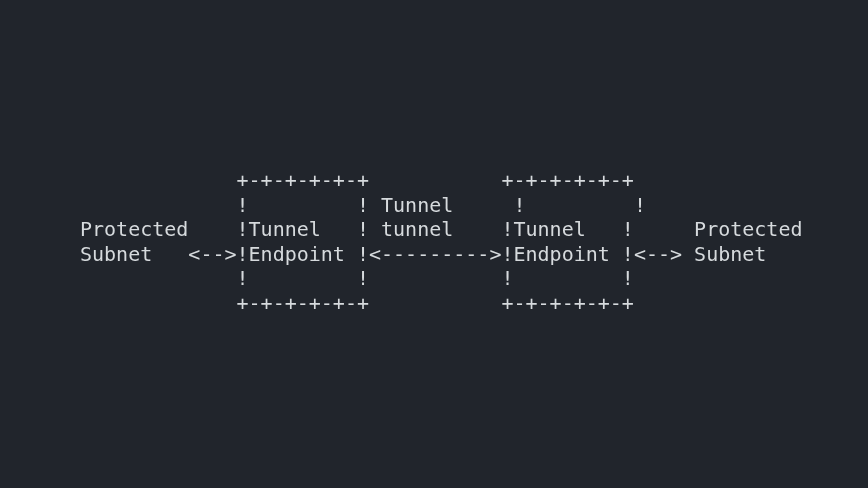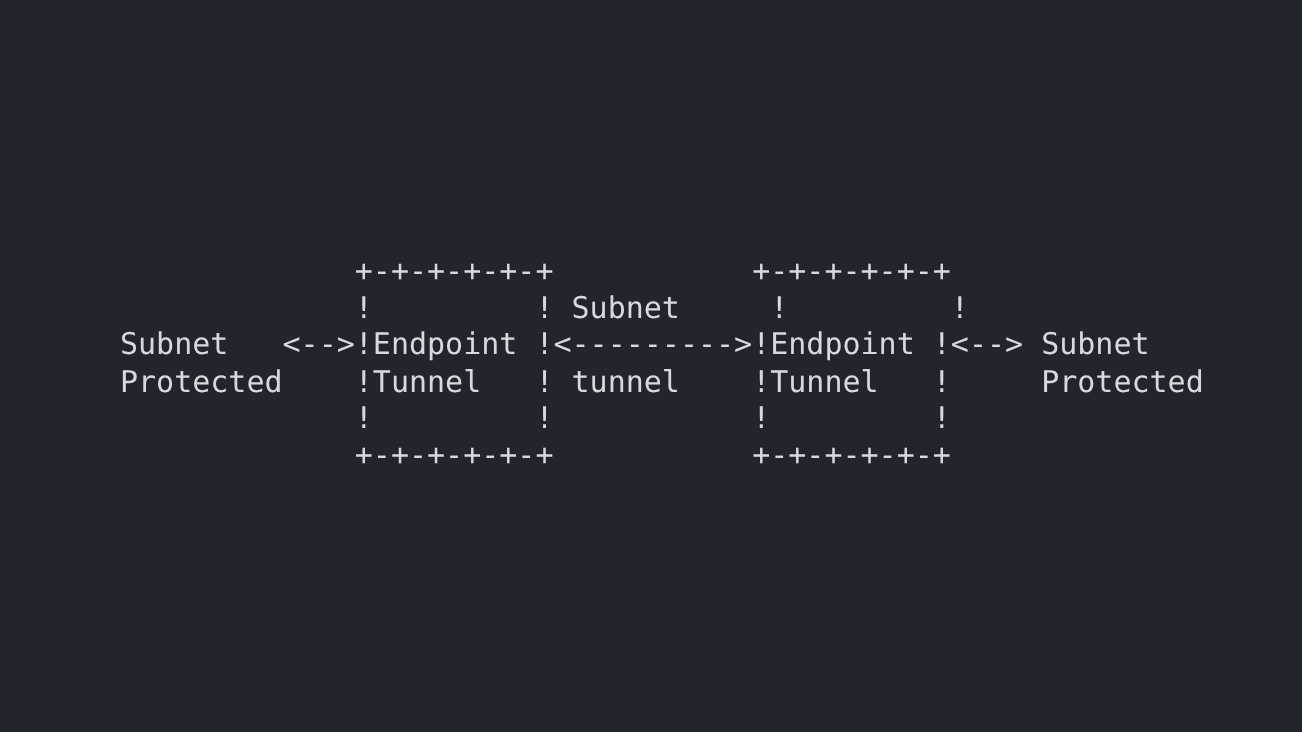--- a/index.html
+++ b/index.html
@@ -27,19 +27,19 @@
     white-space: pre;
     height: 24.6px;
   }
 </style>
 </head>
 <body>
 
 <div class="screen" style="--bg: #21252c; --fg: #d6dadd;">
   <div class="ascii-diagram">
     <div class="ascii-line">             +-+-+-+-+-+           +-+-+-+-+-+</div>
-    <div class="ascii-line">             !         ! Subnet     !         !</div>
+    <div class="ascii-line">             !         ! Tunnel     !         !</div>
+    <div class="ascii-line">Protected    !Tunnel   ! tunnel    !Tunnel   !     Protected</div>
     <div class="ascii-line">Subnet   &lt;--&gt;!Endpoint !&lt;---------&gt;!Endpoint !&lt;--&gt; Subnet</div>
-    <div class="ascii-line">Protected    !Tunnel   ! tunnel    !Tunnel   !     Protected</div>
     <div class="ascii-line">             !         !           !         !</div>
     <div class="ascii-line">             +-+-+-+-+-+           +-+-+-+-+-+</div>
   </div>
 </div>
 
 </body></html>

